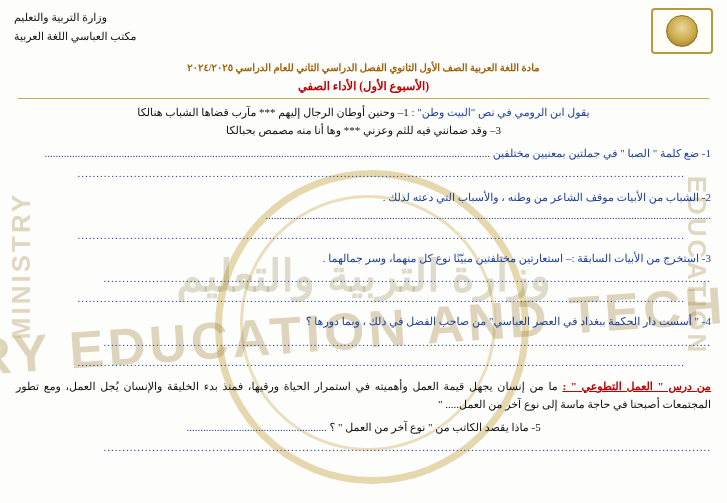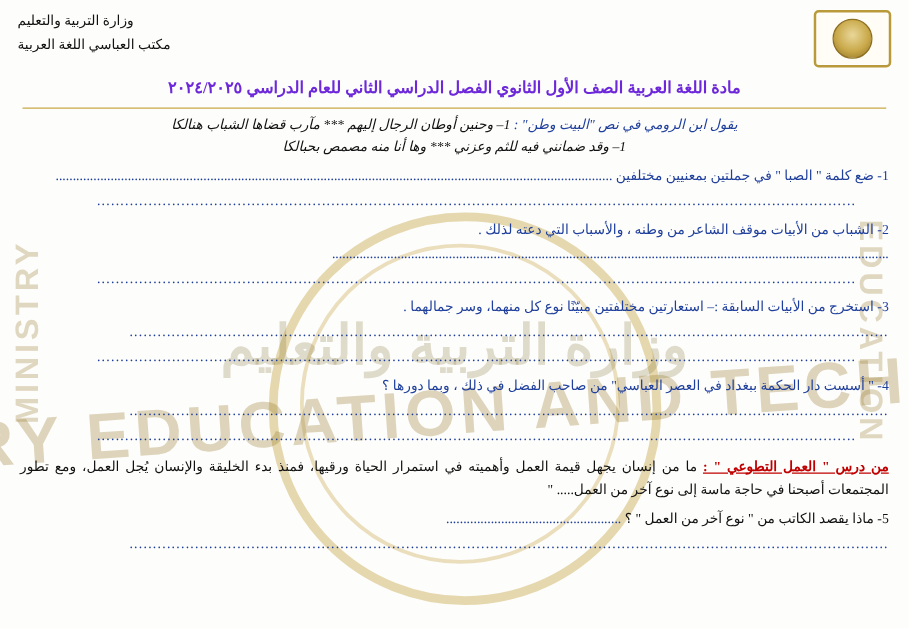--- a/index.html
+++ b/index.html
@@ -125,23 +125,23 @@
     direction: rtl;
   }
 
   
   .title-wrap {
     position: relative;
     text-align: center;
     margin-top: 6px;
   }
   .doc-title {
-    font-size: 13px;
-    font-weight: bold;
-    color: #6d28d9;
+    font-size: 10px;
+    font-weight: bold;
+    color: #a16207;
     line-height: 1.6;
   }
   .subtitle {
     margin-top: 3px;
     font-size: 11.5px;
     font-weight: bold;
     color: #c00000;
   }
   .rule {
     height: 1px;
@@ -157,31 +157,30 @@
     font-size: 11px;
     color: #111;
     line-height: 1.65;
   }
   .poem {
     text-align: center;
   }
   .poem .line {
     white-space: nowrap;
     font-size: 11px;
-    font-style: italic;
   }
   .poem .line .blue {
     color: #1f3f9c;
   }
   .q {
     margin-top: 5px;
     color: #1f3f9c;
     font-size: 11px;
   }
-  .q.black { color: #111; }
+  .q.black { color: #111; text-align: center; }
   .dots {
     color: #1f3f9c;
     letter-spacing: 1px;
     font-size: 11px;
     margin-top: 2px;
     white-space: nowrap;
     overflow: hidden;
   }
   .dots.indent { padding-right: 26px; }
   .para {
@@ -216,32 +215,33 @@
       <div class="seal"></div>
     </div>
     <div class="ministry">
       <div>وزارة التربية والتعليم</div>
       <div>مكتب العباسي اللغة العربية</div>
     </div>
   </div>
 
   <div class="title-wrap">
     <div class="doc-title">مادة اللغة العربية الصف الأول الثانوي الفصل الدراسي الثاني للعام الدراسي ٢٠٢٤/٢٠٢٥</div>
+    <div class="subtitle">(الأسبوع الأول)  الأداء الصفي</div>
     <div class="rule"></div>
   </div>
 
   <div class="body">
 
     <div class="poem">
       <div class="line">
         <span class="blue">يقول ابن الرومي في نص "البيت وطن" :</span>
         <span>1– وحنين أوطان الرجال إليهم *** مآرب قضاها الشباب هنالكا</span>
       </div>
       <div class="line">
-        <span>1– وقد ضمانني فيه للثم وعزني *** وها أنا منه مصمص بحبالكا</span>
+        <span>3– وقد ضمانني فيه للثم وعزني *** وها أنا منه مصمص بحبالكا</span>
       </div>
     </div>
 
     <div class="q">
       <span>1-</span>
       <span>ضع كلمة " الصبا " في جملتين بمعنيين مختلفين</span>
       <span>..................................................................................................................................................................</span>
     </div>
     <div class="dots indent">..................................................................................................................................................................</div>
 

